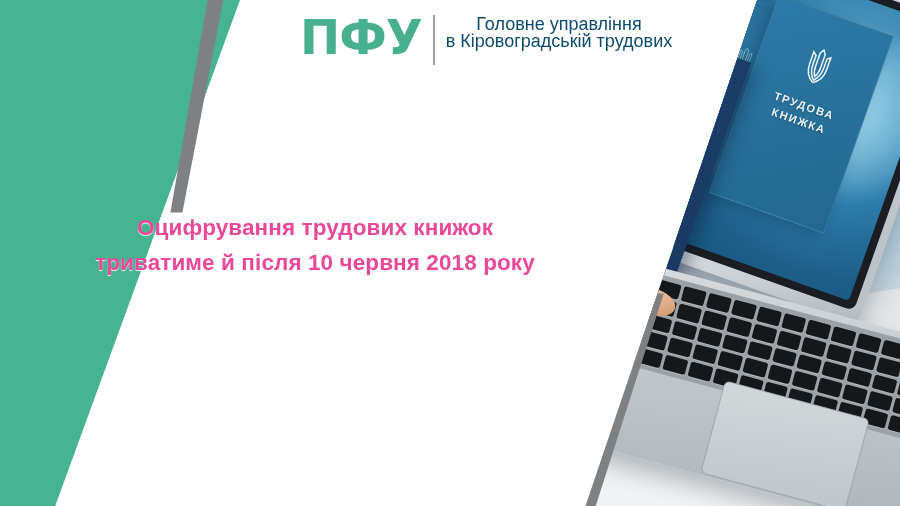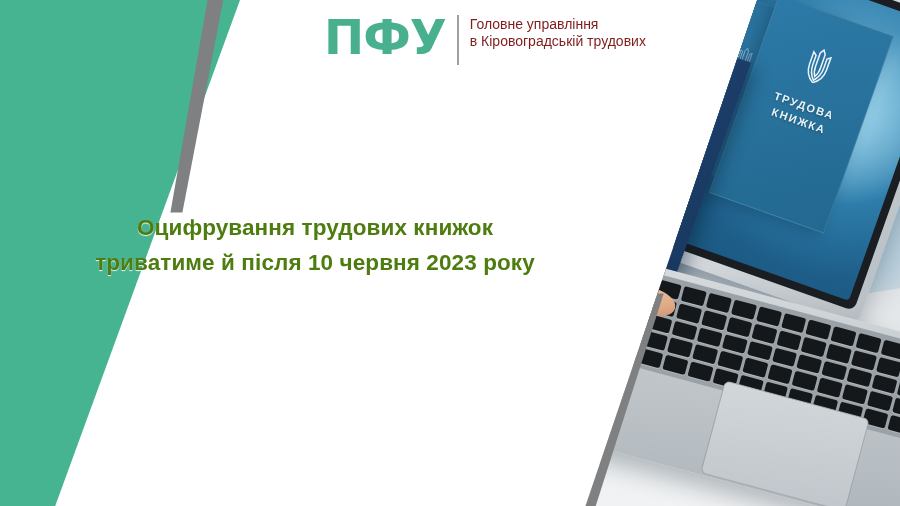--- a/index.html
+++ b/index.html
@@ -205,46 +205,47 @@
     position:absolute;
     left:0; top:0; width:340px; height:506px;
     background:#7f8082;
     clip-path: polygon(24% 58%, 30.5% 58%, 10.5% 100%, 4% 100%);
   }
 
   
   .logo {
     position:absolute;
     left:300px; top:12px;
-    display:flex; align-items:flex-start; gap:11px;margin-left:24px;
+    display:flex; align-items:flex-start; gap:11px;
   }
   .logo-mark {
     color:#49b08f;
     font-weight:bold;
     font-size:48px;
     line-height:50px;
     letter-spacing:-1px;
     font-family:"DejaVu Sans","Liberation Sans",sans-serif;
   }
   .logo-rule { width:2px; height:50px; background:#9aa0a3; margin-top:3px; }
   .logo-lines {
-    color:#7f1d1d;
-    font-size:14px;
+    color:#0c4a6e;
+    font-size:18px;
     line-height:17px;
     padding-top:4px;
     white-space:nowrap;
+    text-align:center;
   }
 
   
   .headline {
     position:absolute;
     left:0; top:210px;
     width:630px;
     text-align:center;
-    color:#4d7c0f;
+    color:#ec4899;
     font-weight:bold;
     font-size:22.5px;
     line-height:35px;
     letter-spacing:.1px;
     text-shadow:0 1px 1px rgba(255,255,255,.9);
   }
   .headline span { display:block; }
 </style>
 </head>
 <body>
@@ -396,16 +397,16 @@
     <div class="logo-mark">ПФУ</div>
     <div class="logo-rule"></div>
     <div class="logo-lines">
       <div>Головне управління</div>
       <div>в Кіровоградській трудових</div>
     </div>
   </div>
 
   <div class="headline">
     <span>Оцифрування трудових книжок</span>
-    <span>триватиме й після 10 червня 2023 року</span>
+    <span>триватиме й після 10 червня 2018 року</span>
   </div>
 
 </div>
 
 </body></html>

